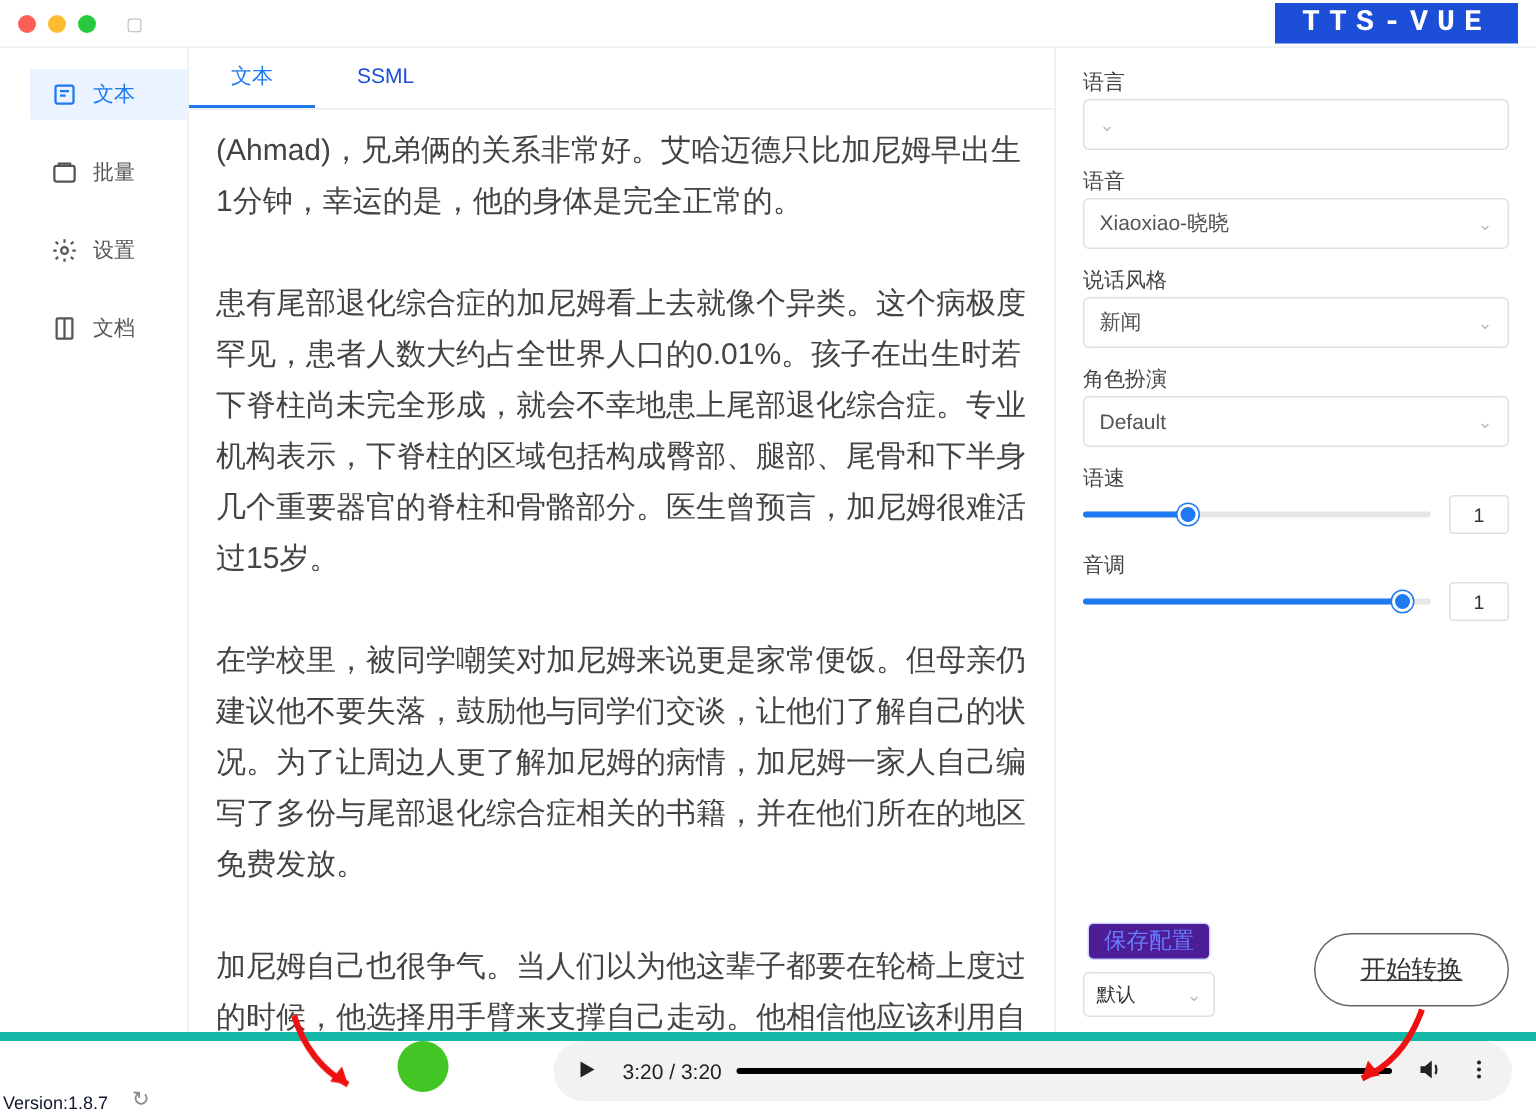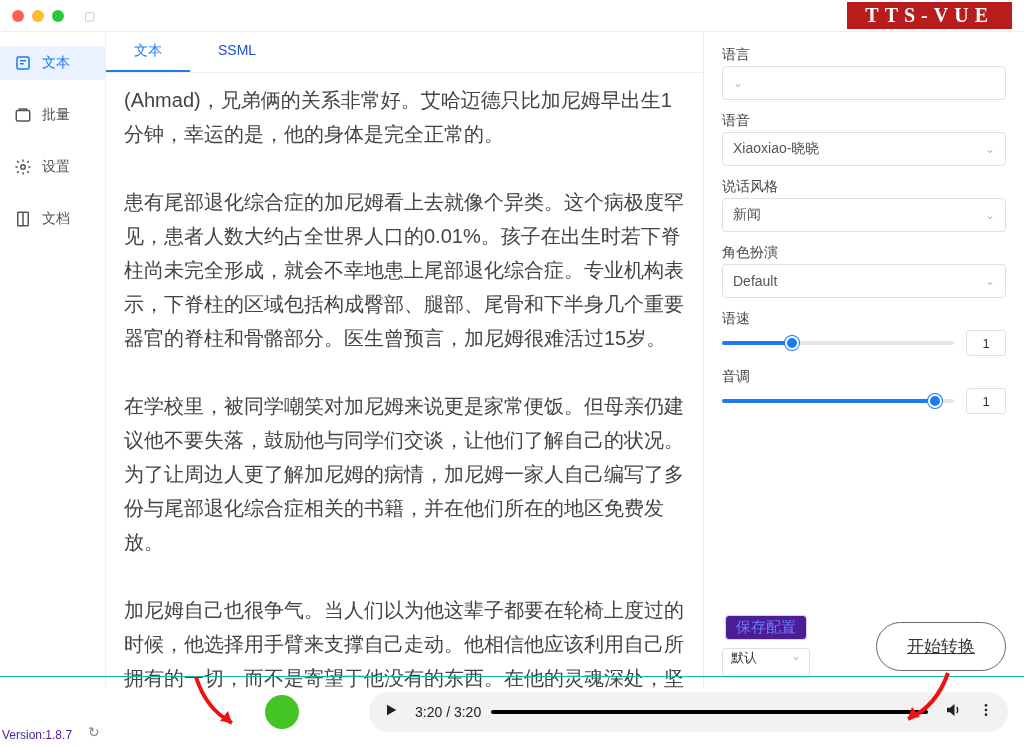--- a/index.html
+++ b/index.html
@@ -9,22 +9,22 @@
   width: 1024px; height: 746px; overflow: hidden; position: relative;
 }
 .titlebar {
   height: 32px; display: flex; align-items: center; justify-content: space-between;
   padding: 0 12px; border-bottom: 1px solid #eee;
 }
 .traffic { display: flex; gap: 8px; align-items: center; }
 .traffic .dot { width: 12px; height: 12px; border-radius: 50%; }
 .dot.red { background:#ff5f57;} .dot.yellow{background:#febc2e;} .dot.green{background:#28c840;}
 .win-icon { margin-left: 12px; color:#bbb; font-size:12px; }
-.brand { background:#b91c1c; color:#fff; padding:2px 18px; font-size:20px; font-weight:600; letter-spacing:6px; font-family: Liberation Serif, serif; }
-.app { display:flex; height: calc(100% - 32px - 58px); }
+.brand { background:#1d4ed8; color:#fff; padding:2px 18px; font-size:20px; font-weight:600; letter-spacing:6px; font-family: Liberation Mono, monospace; }
+.app { display:flex; height: calc(100% - 32px - 58px); padding-left: 20px; }
 .sidebar { width:106px; border-right:1px solid #eee; padding-top:14px; display:flex; flex-direction:column; gap:18px;}
 .side-item { display:flex; align-items:center; gap:10px; padding:8px 14px; cursor:pointer; color:#555;}
 .side-item.active { color:#1e7af0; background:#eaf3ff; border-radius:2px;}
 .side-item .icn { width:18px; height:18px; display:inline-block;}
 .main { flex:1; display:flex; }
 .editor-pane { flex:1; border-right:1px solid #eee; display:flex; flex-direction:column;}
 .tabs { display:flex; border-bottom:1px solid #eee; }
 .tab { padding:10px 28px; cursor:pointer; color:#1d4ed8; }
 .tab.active { color:#1e7af0; border-bottom:2px solid #1e7af0;}
 .text-area { flex:1; padding:10px 18px 8px 18px; overflow:auto; font-size:20px; line-height:1.7; color:#444; white-space:pre-wrap; }
@@ -36,27 +36,27 @@
 }
 .chev { color:#bbb; font-size:12px; }
 .slider-row { display:flex; align-items:center; gap:12px; }
 .slider-track { flex:1; height:4px; background:#e6e6e6; border-radius:2px; position:relative; }
 .slider-fill { position:absolute; left:0; top:0; height:100%; background:#1e7af0; border-radius:2px;}
 .slider-thumb { position:absolute; top:50%; width:14px; height:14px; border-radius:50%; background:#1e7af0; border:2px solid #fff; box-shadow:0 0 0 1px #1e7af0; transform:translate(-50%,-50%);}
 .num-box { width:40px; height:26px; border:1px solid #dcdfe6; border-radius:3px; display:flex; align-items:center; justify-content:center; font-size:13px;}
 .bottom-actions { margin-top:auto; display:flex; align-items:center; justify-content:space-between; gap:20px; padding-top:16px;}
 .preset-col { display:flex; flex-direction:column; align-items:center; gap:8px;}
 .save-link { color:#6a7bff; font-size:15px; border:1px solid #cdd4ff; padding:2px 10px; border-radius:4px; background:#4c1d95; cursor:pointer;}
-.preset-select { border:1px solid #dcdfe6; border-radius:4px; height:30px; width:88px; display:flex; align-items:flex-start; justify-content:space-between; padding:0 8px; font-size:13px; cursor:pointer;}
+.preset-select { border:1px solid #dcdfe6; border-radius:4px; height:30px; width:88px; display:flex; align-items:center; justify-content:space-between; padding:0 8px; font-size:13px; cursor:pointer;}
 .start-btn { padding:12px 30px; border:1px solid #666; border-radius:30px; font-size:17px; cursor:pointer; background:#fff;text-decoration:underline;}
 .player-bar {
-  position:absolute; left:0; bottom:0; width:100%; height:70px; border-top:1px solid #14b8a6;
-  display:flex; align-items:center; padding: 0 16px 0 10px;
-}
-.version { position:absolute; left:2px; bottom:4px; font-size:12px; color:#4c1d95;}
+  position:absolute; left:0; bottom:0; width:100%; height:58px; border-top:6px solid #14b8a6;
+  display:flex; padding: 0 16px 0 10px;
+}
+.version { position:absolute; left:2px; bottom:4px; font-size:12px; color:#0f172a;}
 .dl-btn { width:34px; height:34px; border-radius:50%; background:#42c525; display:flex; align-items:center; justify-content:center; margin-left:255px; cursor:pointer;}
 .dl-btn svg { fill:#fff;}
 .audio-ctrl {
   flex:1; margin-left:70px; height:40px; background:#f2f2f2; border-radius:22px;
   display:flex; align-items:center; padding:0 14px; gap:16px;
 }
 .play-icon { cursor:pointer; }
 .timeline { flex:1; display:flex; align-items:center; gap:10px; }
 .time { font-size:14px; color:#222;}
 .prog { flex:1; height:4px; background:#000; border-radius:2px;}

